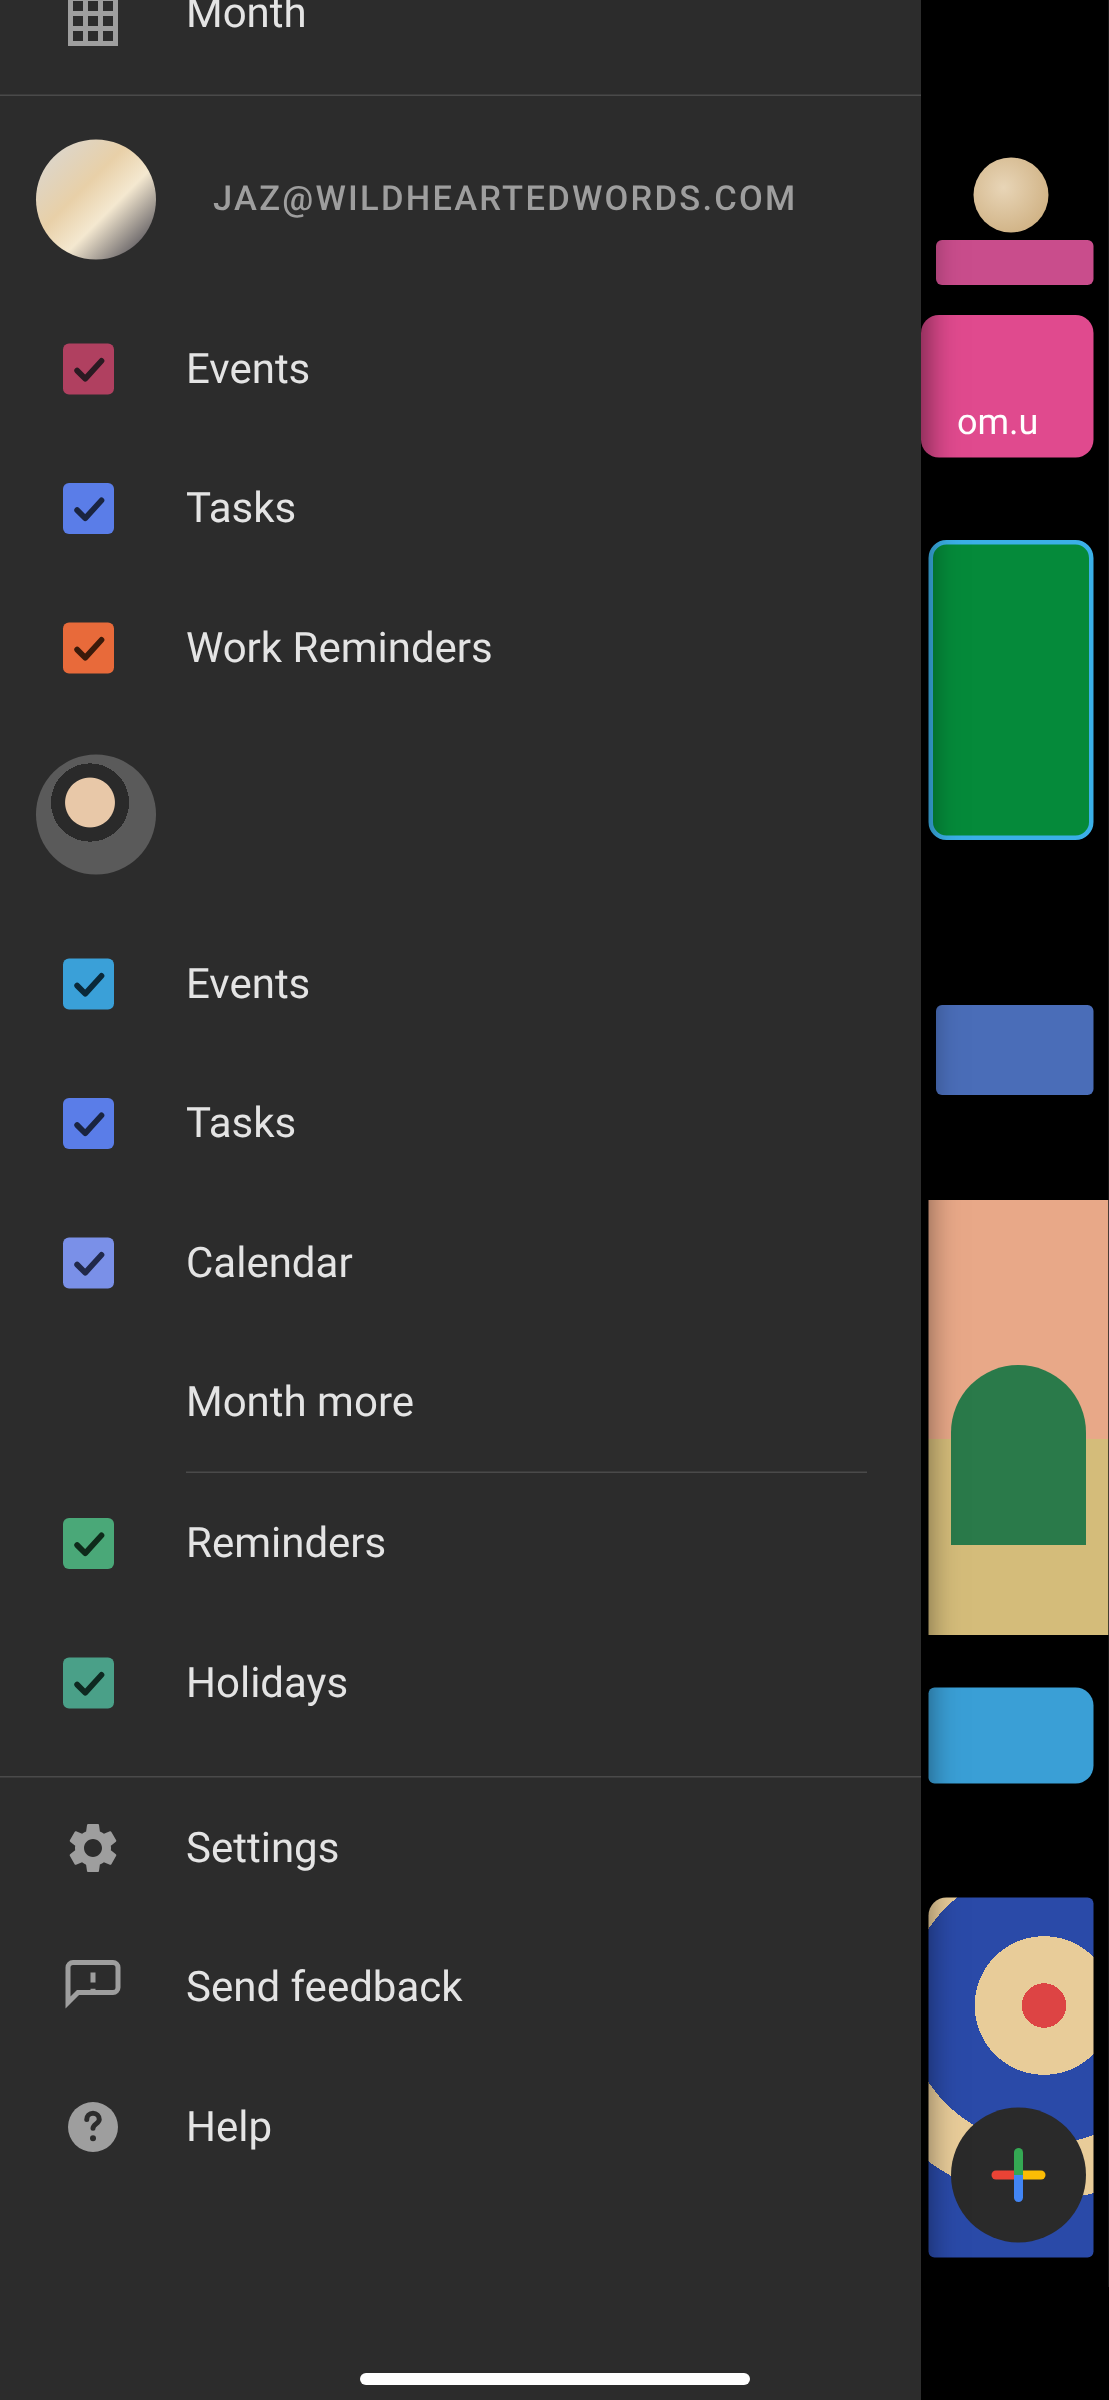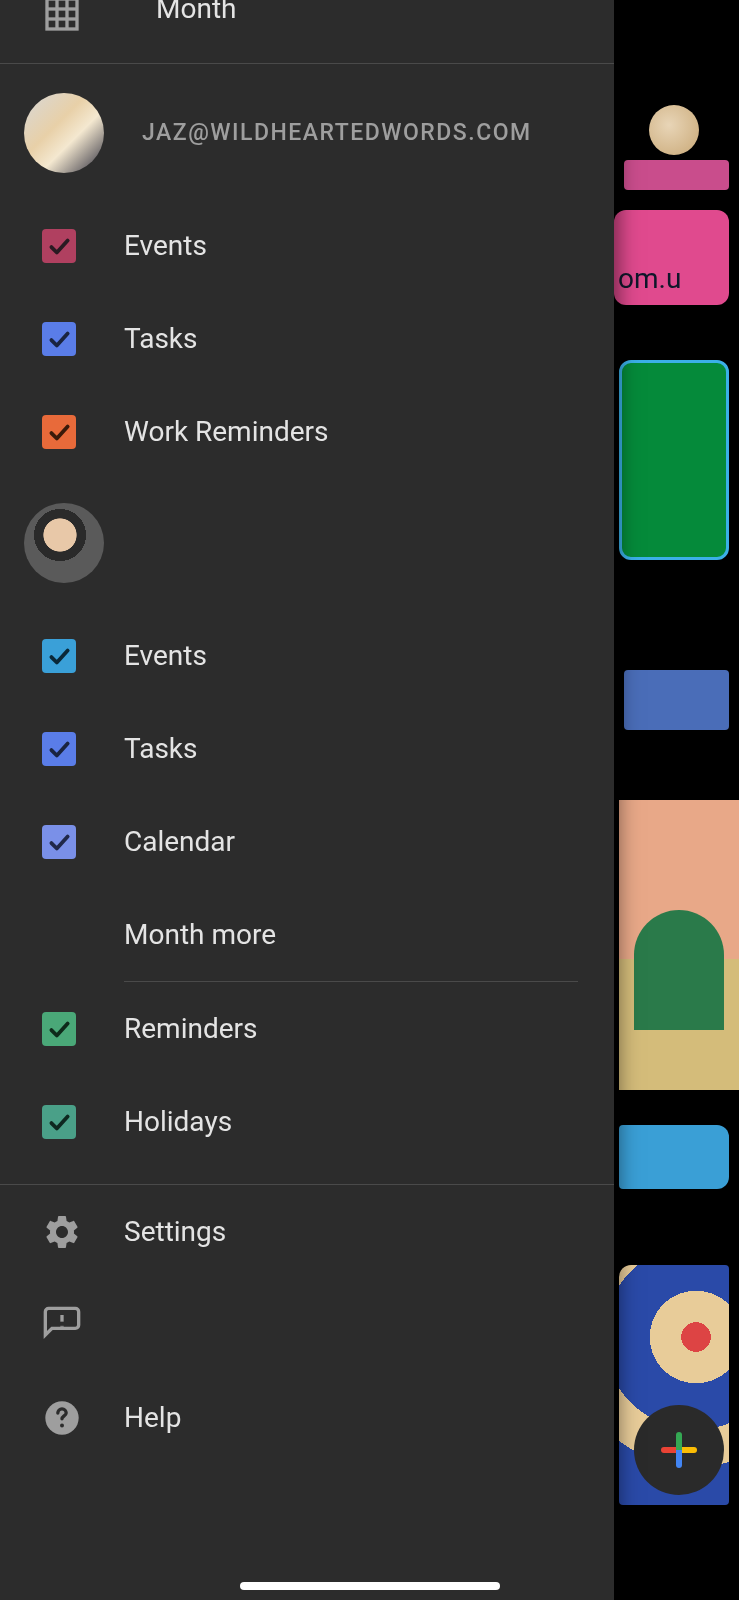--- a/index.html
+++ b/index.html
@@ -31,21 +31,21 @@
       position: absolute;
       width: 50px;
       height: 50px;
       border-radius: 50%;
       right: 40px;
       top: 105px;
       background: radial-gradient(circle at 40% 40%, #e8d5b7, #c9a876);
     }
     .bg-pink { background: #c94d8c; right: 10px; top: 160px; width: 105px; height: 30px; border-radius: 4px;}
     .bg-pink2 { background: #e04a8e; right: 10px; top: 210px; width: 115px; height: 95px; }
-    .bg-pink2-text { color: #0f172a; font-size: 28px; position: absolute; bottom: 10px; left: 4px; }
+    .bg-pink2-text { color: #ffffff; font-size: 24px; position: absolute; bottom: 10px; left: 24px; }
     .bg-green { background: #058a3a; right: 10px; top: 360px; width: 110px; height: 200px; border: 3px solid #3bb0e8;}
     .bg-blue1 { background: #4a6db8; right: 10px; top: 670px; width: 105px; height: 60px; border-radius: 4px; }
     .bg-illustration {
       right: 0; top: 800px; width: 120px; height: 290px;
       background: linear-gradient(180deg, #e8a888 0%, #e8a888 55%, #d4bc7a 55%, #d4bc7a 100%);
       border-radius: 0;
     }
     .bg-tree {
       position: absolute;
       right: 15px;
@@ -148,21 +148,21 @@
     .nav-bar {
       position: absolute;
       bottom: 10px;
       left: 50%;
       transform: translateX(-50%);
       width: 260px;
       height: 8px;
       background: #fff;
       border-radius: 4px;
     }
-    .top-row { height: 63px; align-items: flex-start; padding-top: 0; gap: 32px;}
+    .top-row { height: 63px; align-items: flex-start; padding-top: 0;}
     .top-row .row-label { margin-top: -8px; }
     .top-row .row-icon-slot svg { margin-top: -6px; }
   </style>
 </head>
 <body>
 
 <div class="backdrop">
   <div class="backdrop-content">
     <div class="bg-avatar"></div>
     <div class="bg-block bg-pink"></div>
@@ -320,20 +320,21 @@
     </div>
 
     <div class="row">
       <span class="row-icon-slot">
         <svg class="feedback-svg" viewBox="0 0 24 24" fill="none" stroke="#9e9e9e" stroke-width="2">
           <path d="M20 2H4c-1.1 0-2 .9-2 2v14l4-4h14c1.1 0 2-.9 2-2V4c0-1.1-.9-2-2-2z" fill="none"></path>
           <line x1="12" y1="6" x2="12" y2="10"></line>
           <line x1="12" y1="12.5" x2="12" y2="13"></line>
         </svg>
       </span>
+      <span class="row-label">Send feedback</span>
     </div>
 
     <div class="row">
       <span class="row-icon-slot">
         <svg class="help-svg" viewBox="0 0 24 24" fill="#9e9e9e">
           <circle cx="12" cy="12" r="10"></circle>
           <path d="M9.5 9a2.5 2.5 0 115 0c0 1.5-2.5 2-2.5 3.5" stroke="#2c2c2c" stroke-width="2" fill="none" stroke-linecap="round"></path>
           <circle cx="12" cy="16.5" r="1.2" fill="#2c2c2c"></circle>
         </svg>
       </span>

